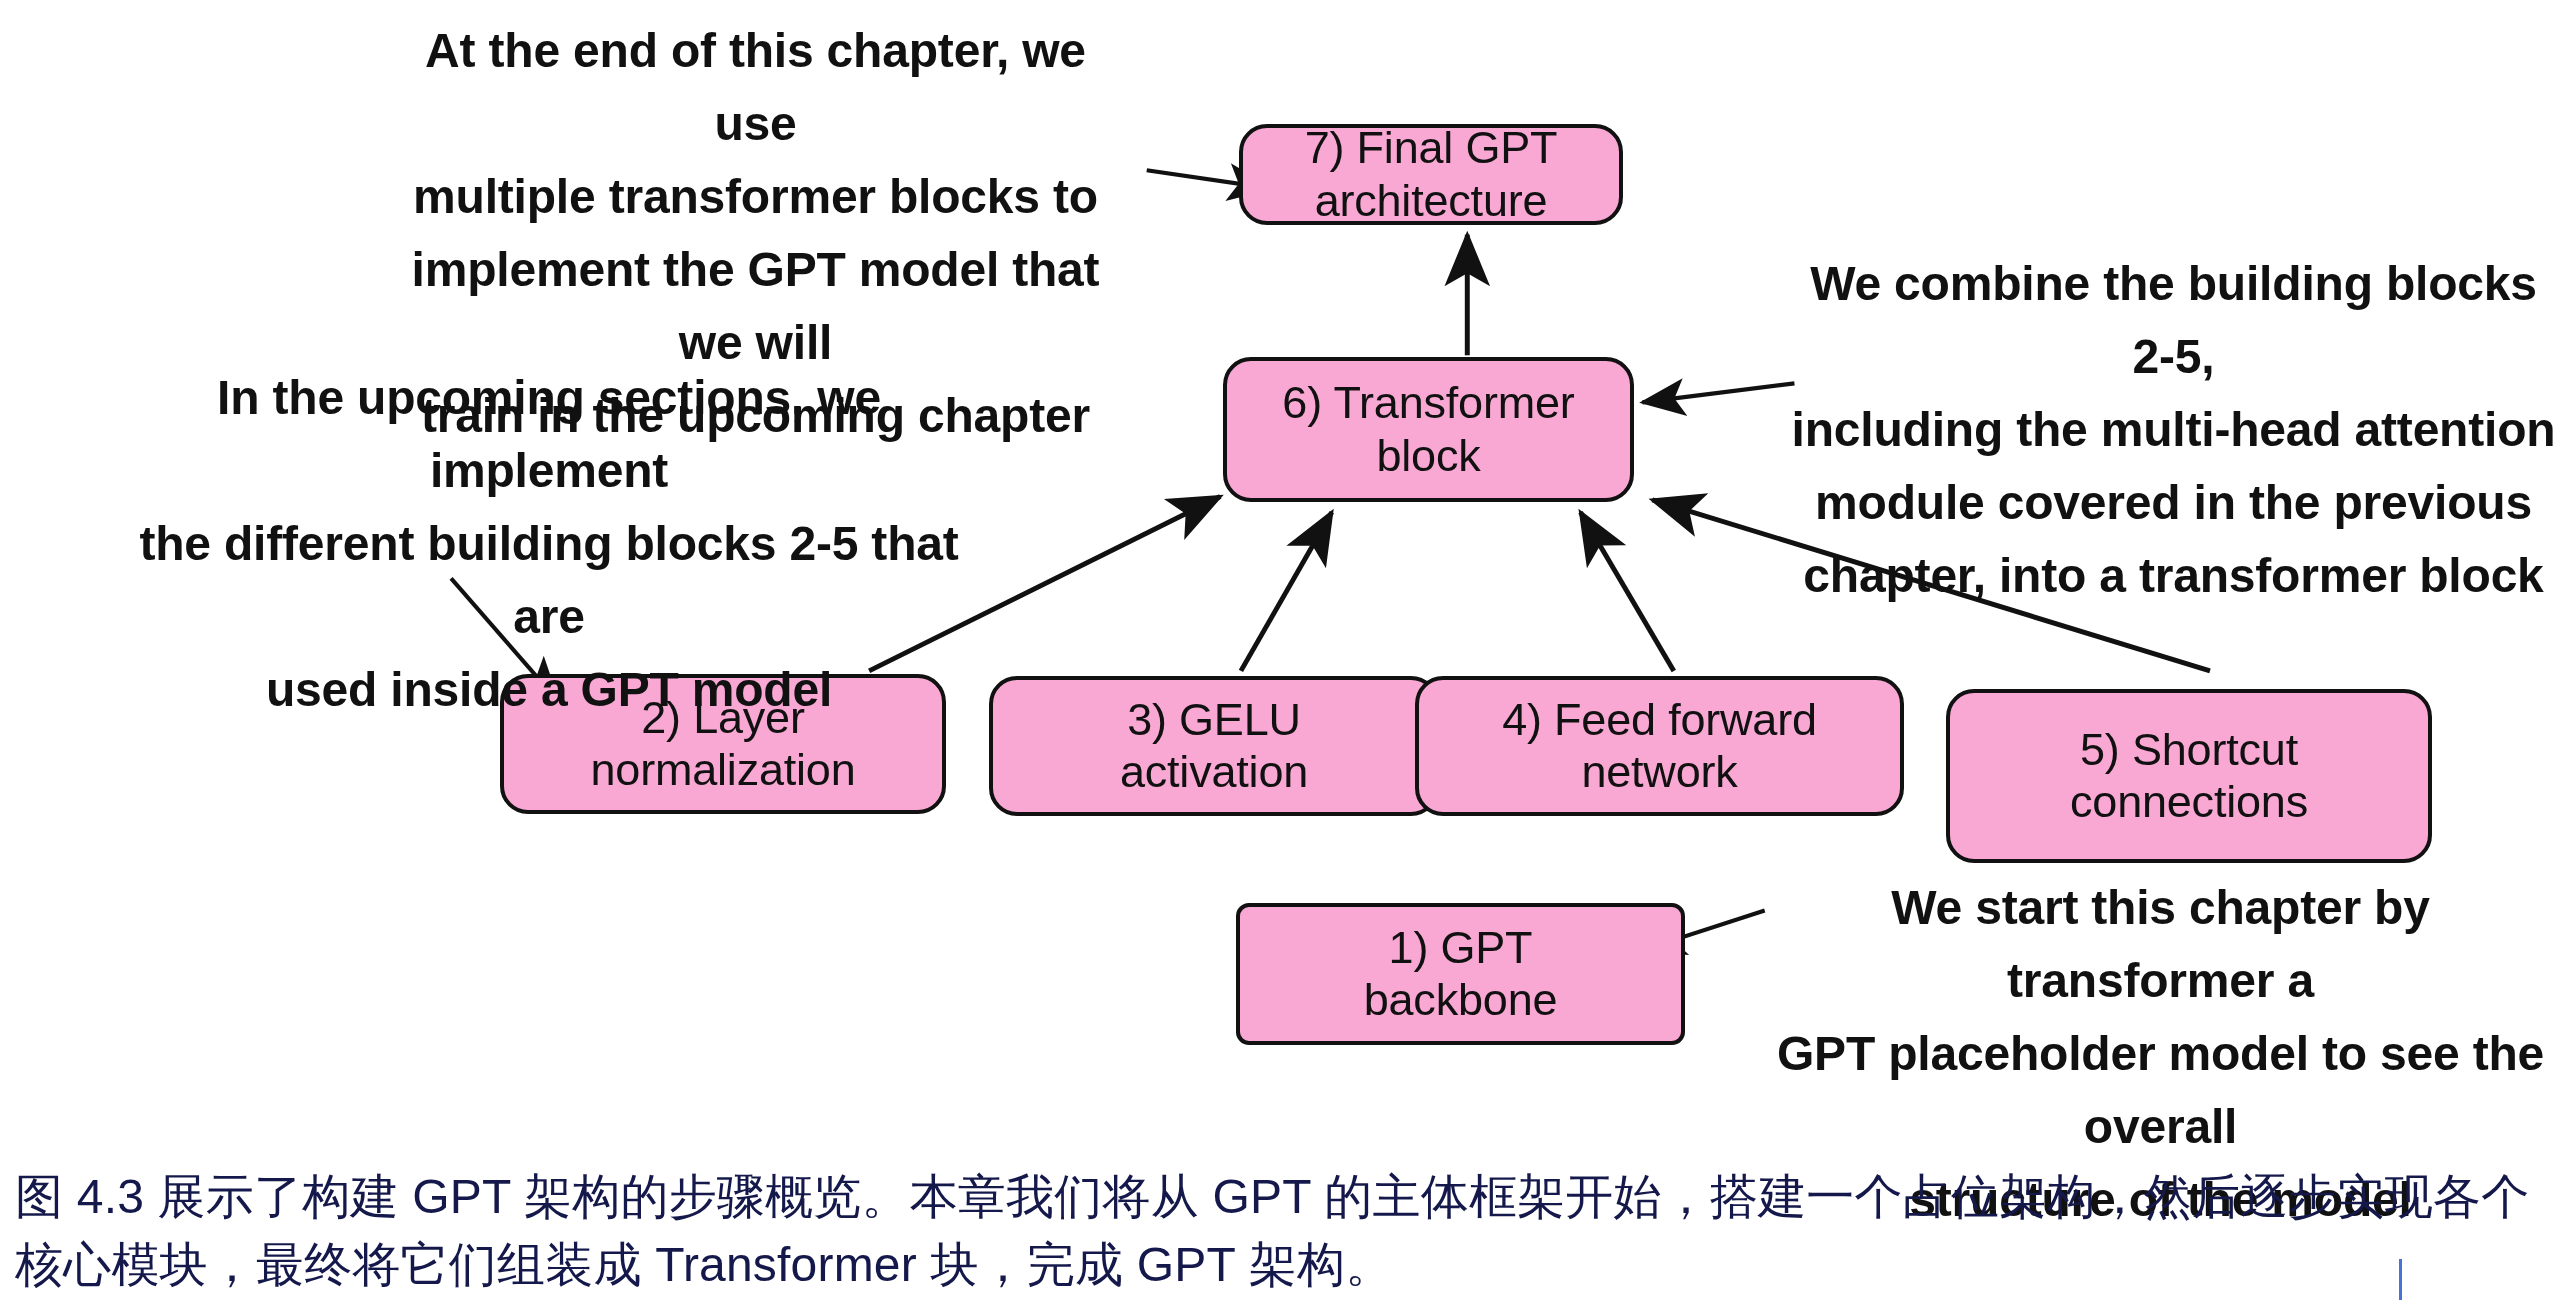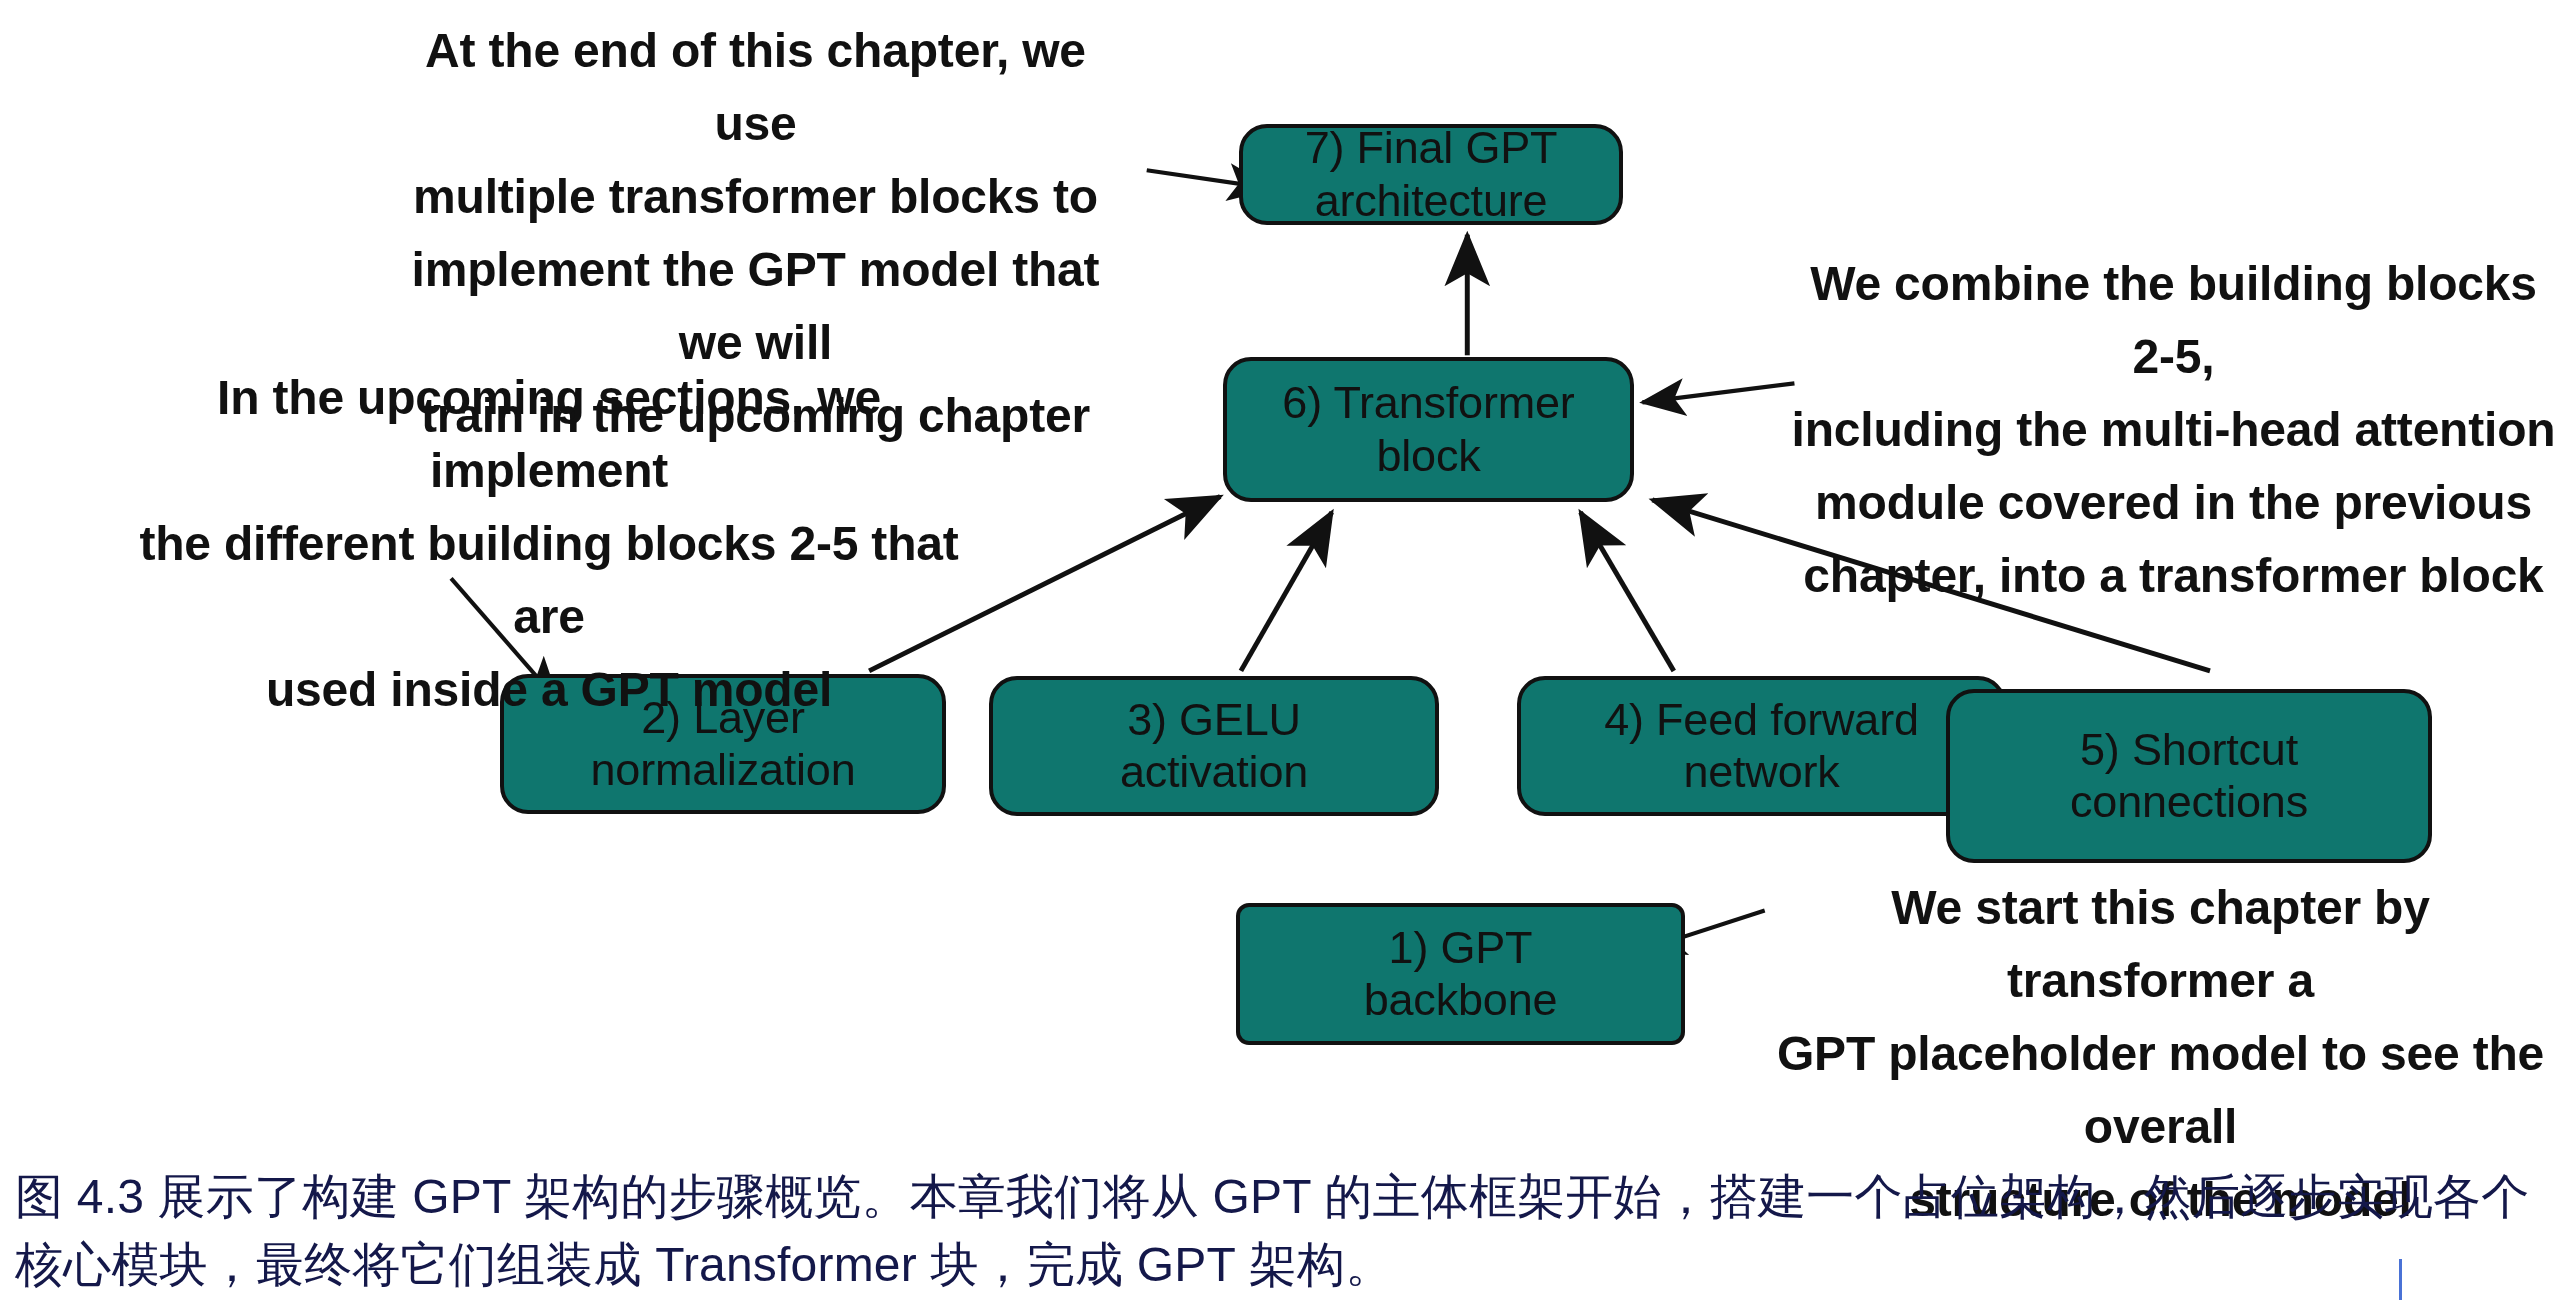--- a/index.html
+++ b/index.html
@@ -10,40 +10,40 @@
 
   
   #wires{position:absolute;left:0;top:0;width:2576px;height:1317px;}
 
   
   .node{
     position:absolute;
     box-sizing:border-box;
     border:4.1px solid #111111;
     border-radius:28px;
-    background:#0f766e;
+    background:#f9a8d4;
     display:flex;
     align-items:center;
     justify-content:center;
     text-align:center;
     color:#111111;
     font-family:"Liberation Sans",sans-serif;
     font-weight:400;
     font-size:45px;
     line-height:1.16;
     letter-spacing:-0.2px;
     z-index:3;
   }
   .node span{display:block;padding:0 8.3px;}
 
   #node-7{left:1239px;top:124px;width:384px;height:101px;}
   #node-6{left:1223px;top:357px;width:411px;height:145px;}
   #node-2{left:500px;top:674px;width:446px;height:140px;}
   #node-3{left:989px;top:676px;width:450px;height:140px;}
-  #node-4{left:1517px;top:676px;width:489px;height:140px;}
+  #node-4{left:1415px;top:676px;width:489px;height:140px;}
   #node-5{left:1946px;top:677px;width:486px;height:174px;margin-top:12px;}
   #node-1{left:1236px;top:903px;width:449px;height:142px;border-radius:13px;}
 
   
   .note{
     position:absolute;
     color:#111111;
     font-family:"Liberation Sans Narrow","Liberation Sans",sans-serif;
     font-weight:700;
     font-size:48px;

